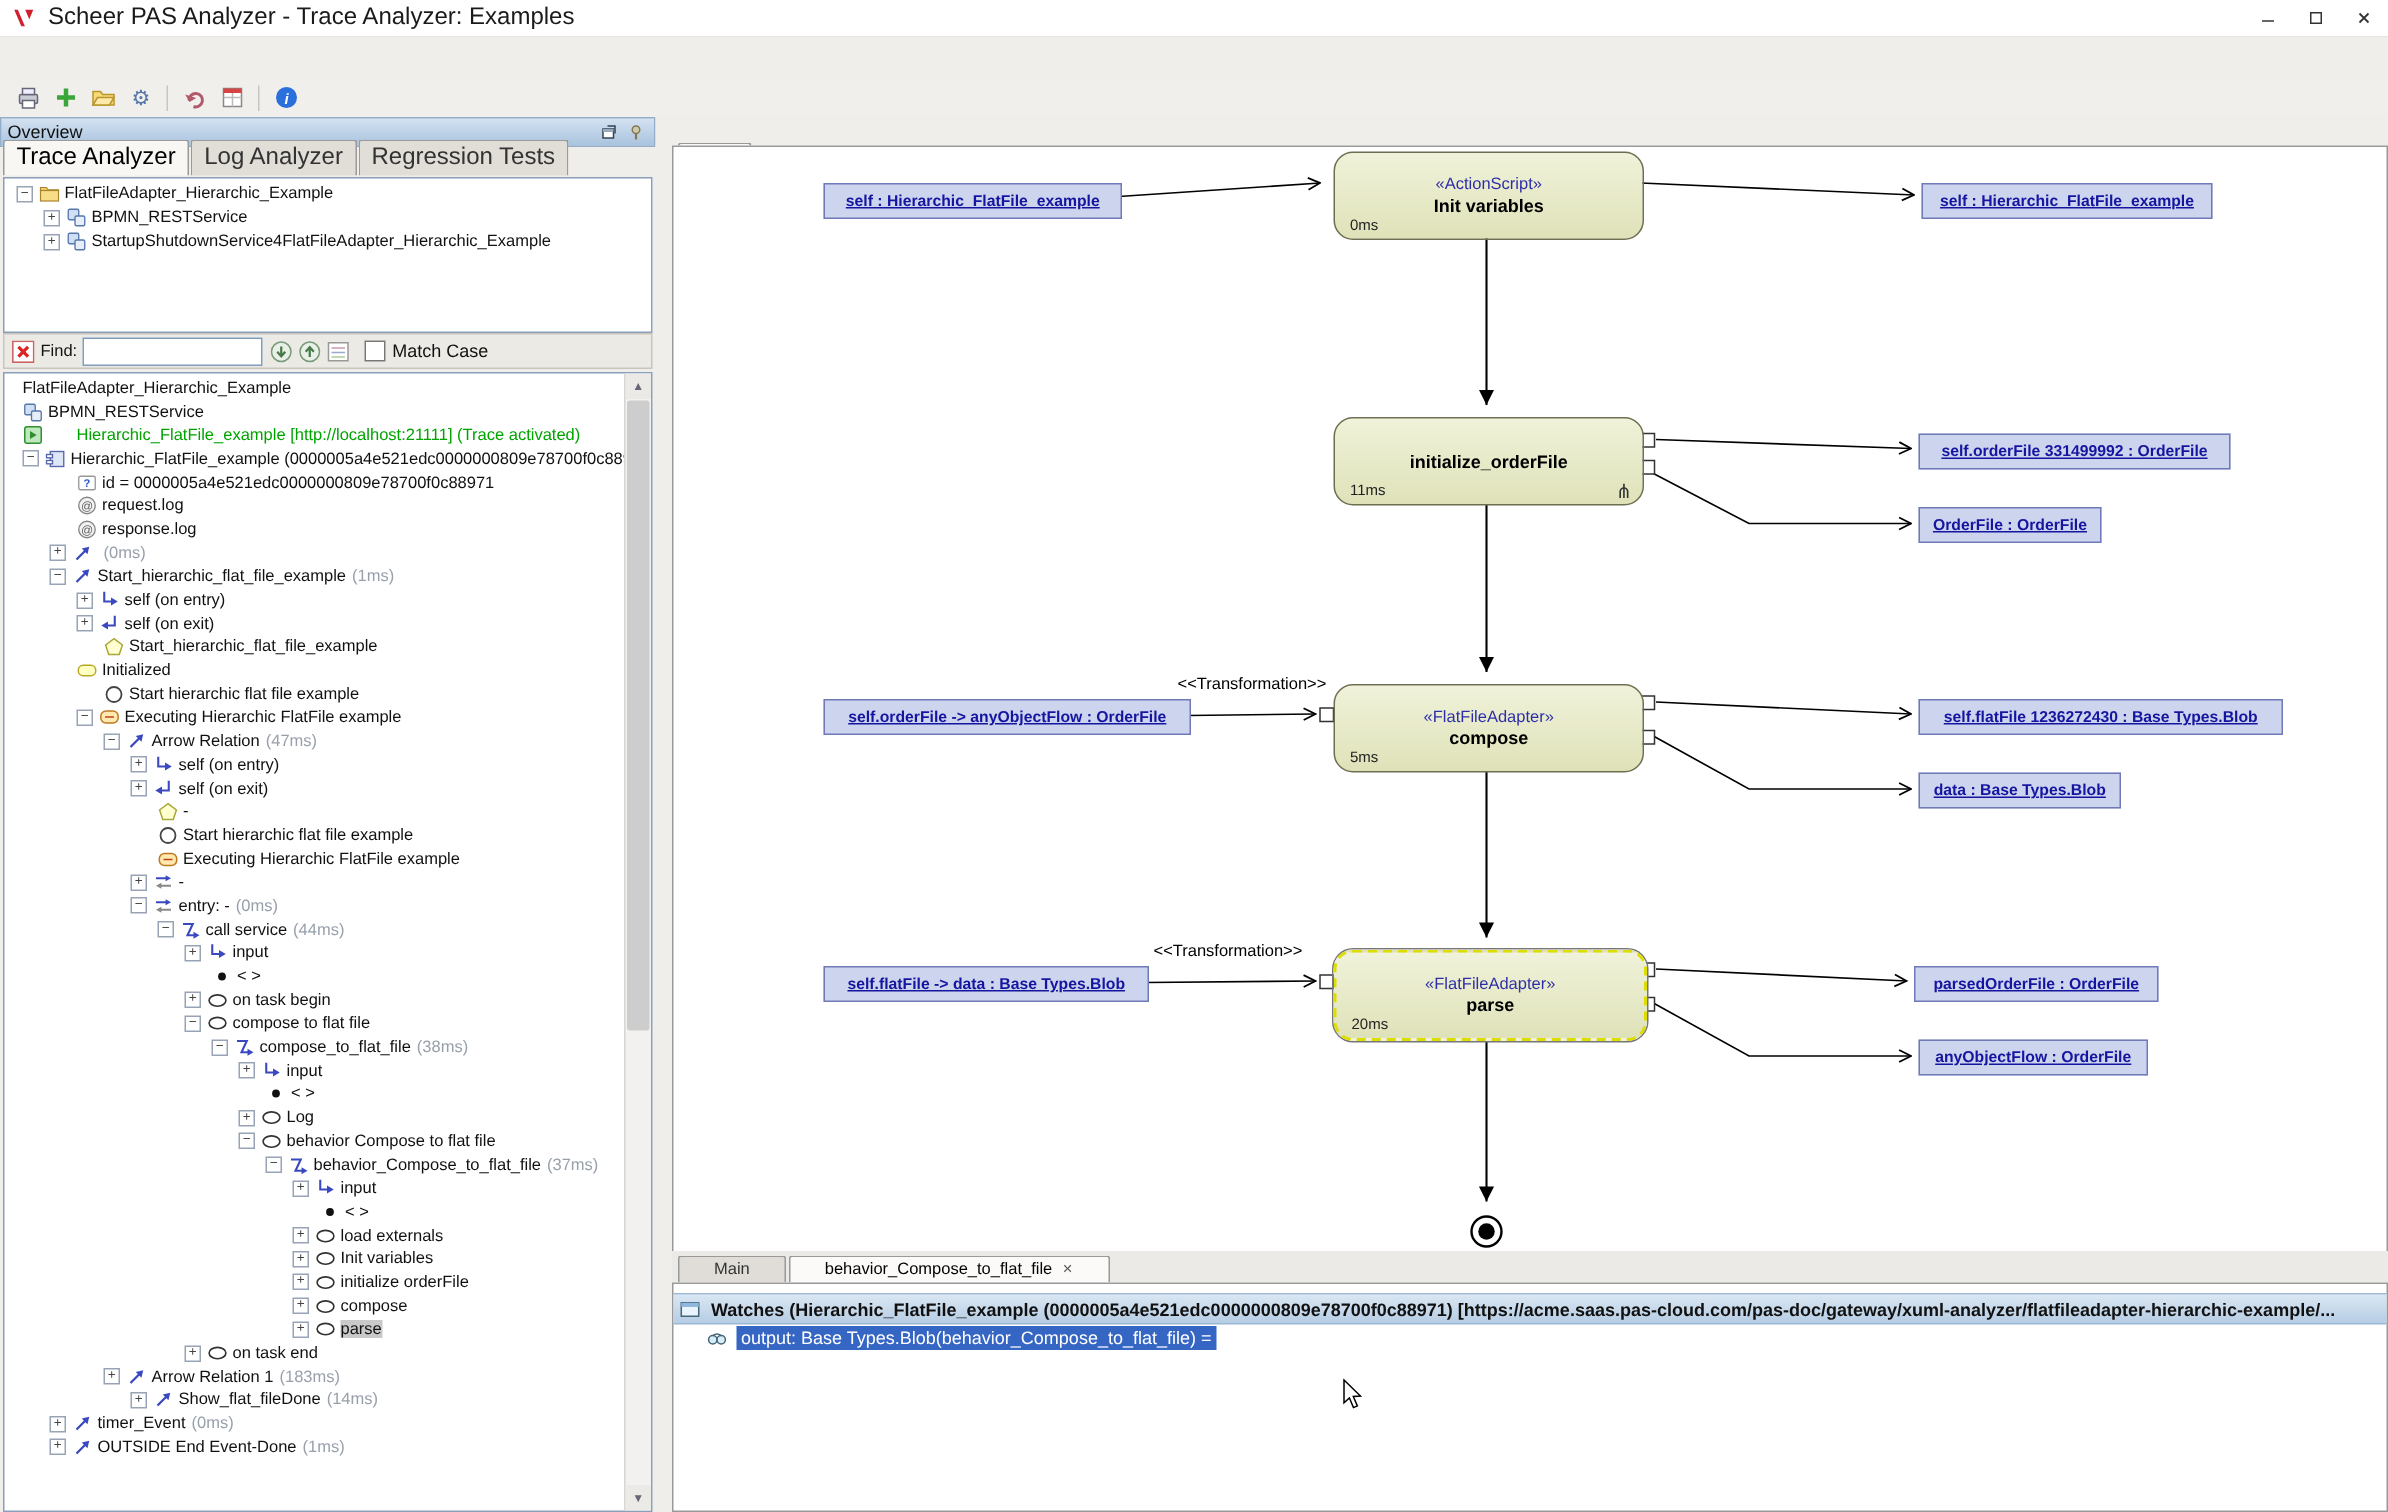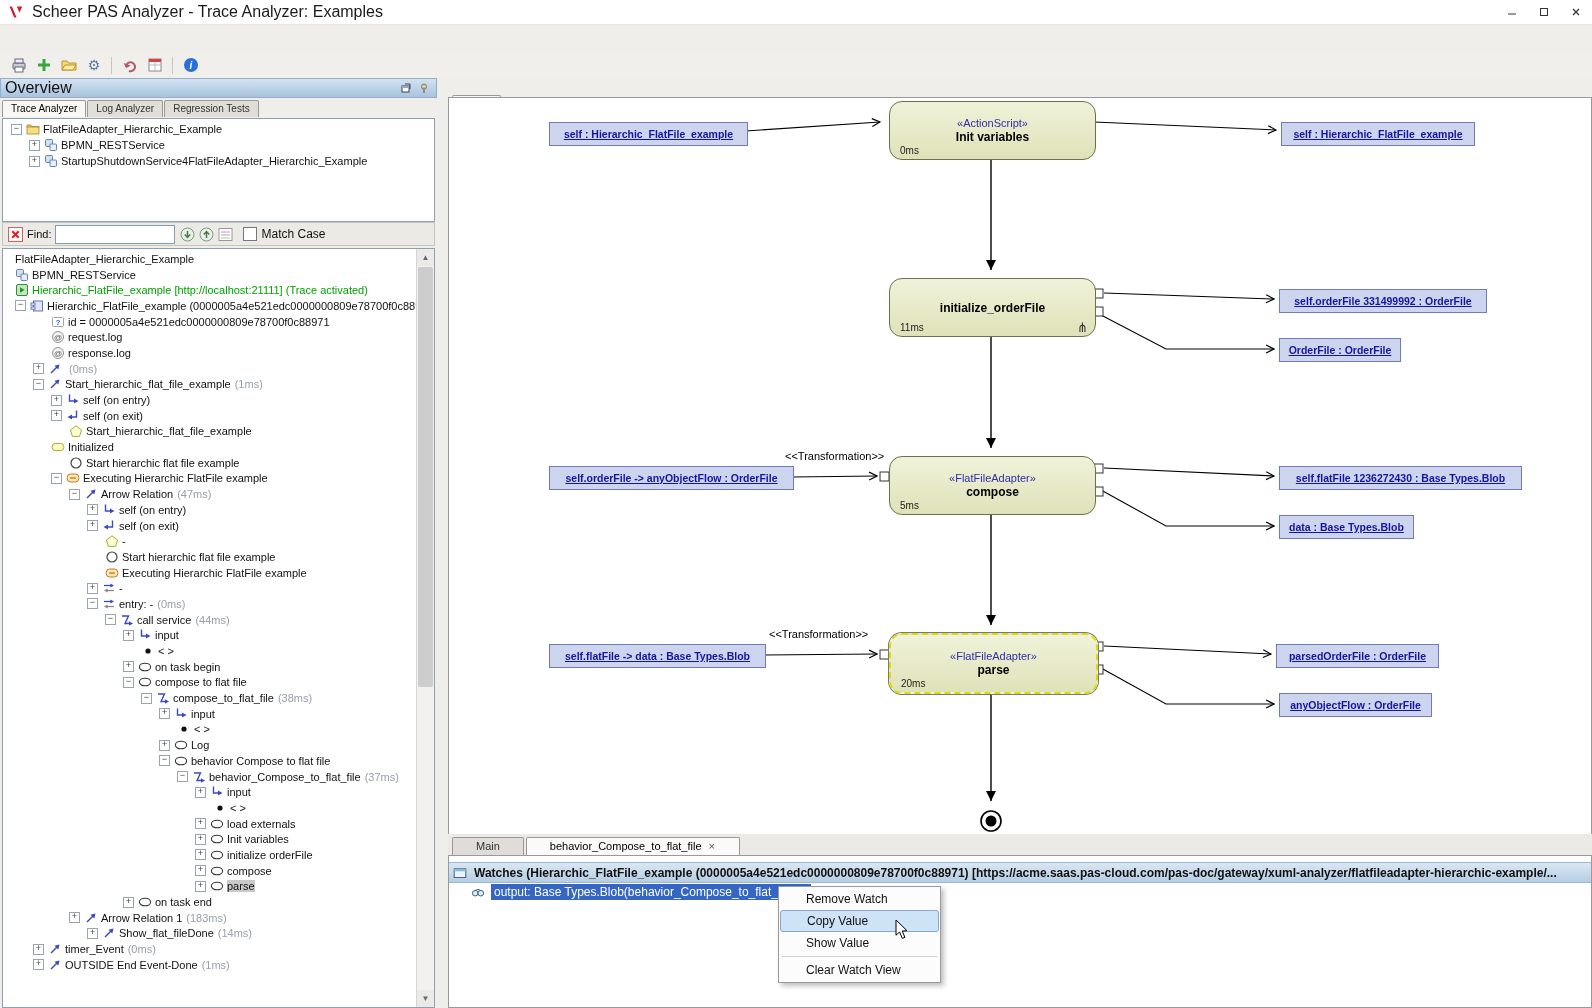--- a/index.html
+++ b/index.html
@@ -17,26 +17,26 @@
   .menubar{position:absolute;top:24px;left:0;right:0;height:28px;background:#f4f2ef;border-bottom:1px solid #e2dfda;display:flex;align-items:center;padding-left:8px}
   .mi{padding:5px 9px;font-size:12px}
   .toolbar{position:absolute;top:52px;left:0;right:0;height:26px;background:#f1efeb;border-bottom:1px solid #d6d3ce;display:flex;align-items:center;padding-left:6px}
   .tbtn{width:25px;height:22px;display:flex;align-items:center;justify-content:center}
   .tbtn svg{width:18px;height:18px;display:block}
   .tsep{width:1px;height:17px;background:#c9c6c0;margin:0 5px}
 
   
   .left{position:absolute;top:78px;left:0;width:437px;bottom:0;background:#f0eeea}
   .split{position:absolute;top:78px;left:437px;width:11px;bottom:0;background:#f0eeea}
-  .ovh{position:absolute;top:0;left:0;right:0;height:18px;background:linear-gradient(#d4e2f1,#a9c3de);border:1px solid #92aecb;display:flex;align-items:center;padding:0 4px;font-size:16px}
+  .ovh{position:absolute;top:0;left:0;right:0;height:18px;background:linear-gradient(#d4e2f1,#a9c3de);border:1px solid #92aecb;display:flex;align-items:center;padding:0 4px;font-size:12px}
   .ovh .sp{flex:1}
   .ovhbtn{width:16px;height:14px;display:flex;align-items:center;justify-content:center;margin-left:2px}
   .ovhbtn svg{width:12px;height:12px}
   .tabs{position:absolute;top:20px;left:0;right:0;height:19px;display:flex;align-items:flex-end;padding-left:2px}
-  .tab{font-size:10px;padding:2px 8px 3px;border:1px solid #9a9a9a;border-bottom:none;background:#e1ded8;border-radius:2px 2px 0 0;margin-right:1px;color:#333}
+  .tab{font-size:16px;padding:2px 8px 3px;border:1px solid #9a9a9a;border-bottom:none;background:#e1ded8;border-radius:2px 2px 0 0;margin-right:1px;color:#333}
   .tab.active{background:#f8f7f4;color:#000}
   .ptree{position:absolute;top:40px;left:2px;right:2px;height:100px;background:#fff;border:1px solid #8aa0b8;overflow:hidden;padding-top:2px}
   .findrow{position:absolute;top:144px;left:2px;right:2px;height:22px;background:#eceae5;border:1px solid #c9c5be;display:flex;align-items:center;padding:0 4px;gap:4px}
   .flabel{font-size:11px}
   .findrow input{width:112px;height:17px;border:1px solid #7f9db9;font-size:11px;padding:0 3px;font-family:inherit;background:#fff}
   .fbtn{width:16px;height:16px;display:flex;align-items:center;justify-content:center}
   .fbtn svg{width:15px;height:15px}
   .cbx{width:12px;height:12px;border:1px solid #777;background:#fff;margin-left:6px;flex:none}
   .mtree{position:absolute;top:170px;left:2px;right:2px;bottom:0;background:#fff;border:1px solid #8aa0b8;overflow:hidden;padding-top:2px}
 
@@ -267,21 +267,21 @@
           </div>
           <div class="trow" style="padding-left: 12px;">
             <span class="icn">
               <svg viewBox="0 0 14 14">
                 <rect x="1.5" y="1.5" width="7" height="7" rx="1" fill="#cfe0f4" stroke="#5577aa" stroke-width="0.9"></rect>
                 <rect x="6" y="6" width="6.5" height="6.5" rx="1" fill="#e8eef8" stroke="#5577aa" stroke-width="0.9"></rect>
               </svg>
             </span>
             <span class="tlabel">BPMN_RESTService</span>
           </div>
-          <div class="trow" style="padding-left: 12px;">
+          <div class="trow" style="padding-left: 12px; gap: 19px;">
             <span class="icn">
               <svg viewBox="0 0 14 14">
                 <rect x="1.5" y="1.5" width="11" height="11" rx="1.5" fill="#bfe8bf" stroke="#2f8f2f"></rect>
                 <path d="M5,4.3 l4.5,2.7 -4.5,2.7 z" fill="#2f8f2f"></path>
               </svg>
             </span>
             <span class="tlabel green">Hierarchic_FlatFile_example [http://localhost:21111] (Trace activated)</span>
           </div>
           <div class="trow" style="padding-left: 12px;">
             <span class="exp">−</span>
@@ -827,25 +827,18 @@
               <circle cx="4.2" cy="8.2" r="2.8" fill="#d8ecf8" stroke="#446677"></circle>
               <circle cx="9.8" cy="8.2" r="2.8" fill="#d8ecf8" stroke="#446677"></circle>
               <path d="M4.2,5.4 Q7,3.4 9.8,5.4" fill="none" stroke="#446677"></path>
             </svg>
           </span>
         <span class="txt">output: Base Types.Blob(behavior_Compose_to_flat_file) = </span>
       </div>
     </div>
   </div>
 
-  <div class="ctx" id="ctx-menu">
-      <div class="ctxitem">Remove Watch</div>
-      <div class="ctxitem hl">Copy Value</div>
-      <div class="ctxitem">Show Value</div>
-      <div class="ctxsep"></div>
-      <div class="ctxitem">Clear Watch View</div>
-    </div>
 
   <svg class="cursor" viewBox="0 0 14 21">
       <path d="M1,1 L1,16.2 L4.6,13 L7.3,19.4 L9.9,18.3 L7.2,12 L12,11.7 Z" fill="#fff" stroke="#000" stroke-width="1"></path>
     </svg>
 
 </div>
 
 </body></html>

